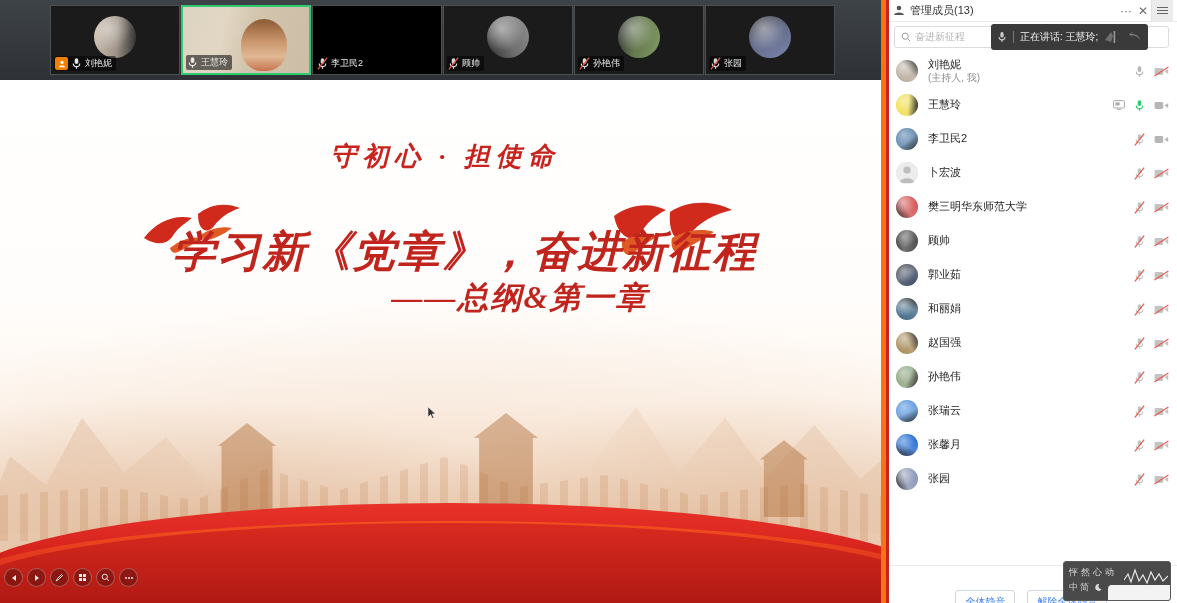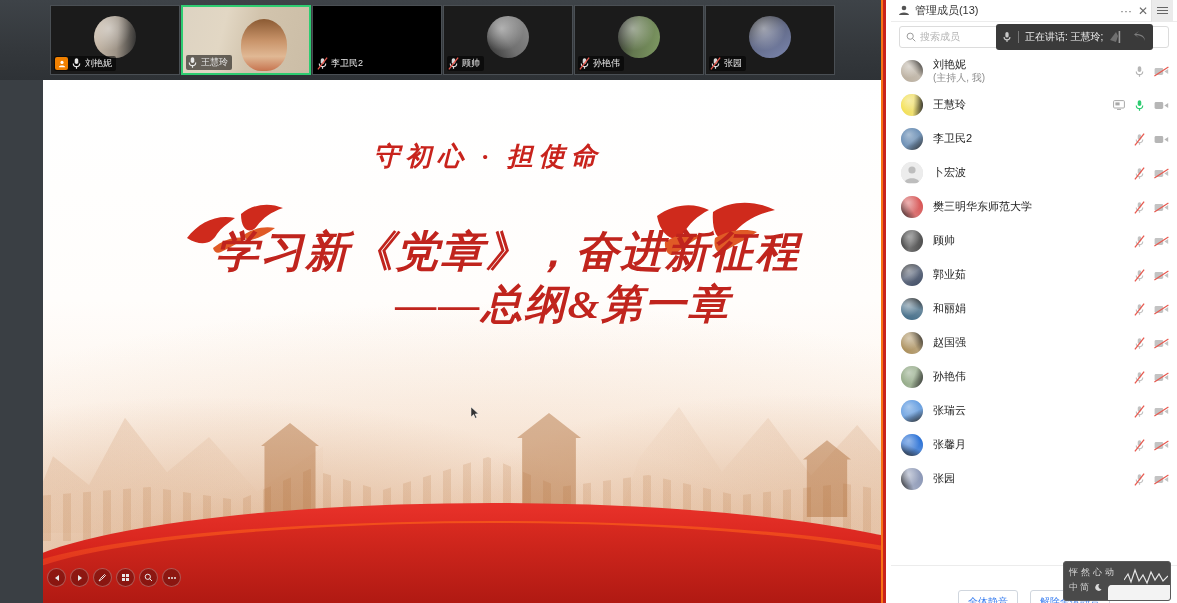--- a/index.html
+++ b/index.html
@@ -20,21 +20,21 @@
   .tile-bg { position:absolute; inset:0; }
   .avatar-round { position:absolute; left:50%; top:46%; transform:translate(-50%,-50%);
      width:42px; height:42px; border-radius:50%; overflow:hidden; }
   .namebar { position:absolute; left:3px; bottom:3px; display:flex; align-items:center;
      gap:3px; background:rgba(0,0,0,.55); padding:1px 4px 1px 1px; border-radius:2px; }
   .namebar .nm { color:#e8e8e8; font-size:9px; white-space:nowrap; }
   .host-badge { width:13px; height:13px; background:#f08000; border-radius:2px;
      display:flex; align-items:center; justify-content:center; }
 
   
-  #slide-wrap { position:absolute; left:0; top:80px; width:890px; height:523px; background:#ec4899;margin-left:43px; }
+  #slide-wrap { position:absolute; left:0; top:80px; width:890px; height:523px; background:#ec4899; }
   #slide { position:absolute; inset:0; overflow:hidden;
      background:
        radial-gradient(ellipse 120% 80% at 50% 100%, rgba(196,118,58,.30) 0%, rgba(214,150,95,.12) 45%, rgba(255,255,255,0) 72%),
        radial-gradient(ellipse 70% 45% at 18% 92%, rgba(176,104,48,.33) 0%, rgba(255,255,255,0) 70%),
        radial-gradient(ellipse 60% 40% at 85% 88%, rgba(176,104,48,.28) 0%, rgba(255,255,255,0) 70%),
        linear-gradient(180deg,#ffffff 0%,#fffdfb 42%,#fdf3ea 70%,#f8e6d6 100%); }
 
   
   .mtn { position:absolute; bottom:70px; opacity:.5; }
   .mtn.m1 { left:-20px; width:300px; height:160px;
@@ -71,21 +71,21 @@
      display:flex; align-items:center; justify-content:center; }
   .motto { font-family:"Liberation Serif","DejaVu Serif",serif; font-size:26px; font-weight:bold;
      color:#c8231c; letter-spacing:6px; font-style:italic; }
   .doves { position:absolute; top:118px; }
   .doves.left { left:140px; }
   .doves.right { left:608px; }
 
   .title-block { position:absolute; left:0; top:145px; width:890px; text-align:center; }
   .t-line1 { font-family:"Liberation Serif","DejaVu Serif",serif; font-size:43px; font-weight:bold;
      font-style:italic; color:#c0241d; letter-spacing:2px; line-height:1.25;padding-left:40px; }
-  .t-line2 { font-family:"Liberation Serif","DejaVu Serif",serif; font-size:41px; font-weight:bold;
+  .t-line2 { font-family:"Liberation Serif","DejaVu Serif",serif; font-size:31px; font-weight:bold;
      font-style:italic; color:#c0241d; letter-spacing:2px; padding-left:150px; line-height:1.25; }
 
   .meta-block { position:absolute; left:0; top:298px; width:890px; text-align:center; color:#2b2b2b; }
   .m-line { font-family:"Liberation Serif","DejaVu Serif",serif; font-size:20px; font-weight:bold;
      margin-bottom:12px; letter-spacing:2px; }
   .m-line.ul { text-decoration:underline; text-underline-offset:4px; }
   .m-date { font-family:"Liberation Serif","DejaVu Serif",serif; font-size:19px; letter-spacing:1px; }
 
   .cursor { position:absolute; left:428px; top:327px; width:8px; height:12px; }
 
@@ -94,22 +94,22 @@
   .ppt-btn { width:19px; height:19px; border-radius:50%; background:rgba(0,0,0,.26);
      border:1px solid rgba(255,255,255,.28); display:flex; align-items:center; justify-content:center; }
 
   
   #taskbar { position:absolute; left:0; bottom:0; width:890px; height:16px; background:#2f3337;
      display:flex; align-items:center; gap:4px; padding-left:3px; }
   #taskbar .tb-label { color:#dcdcdc; font-size:10px; white-space:nowrap; }
   .green-mic { width:9px; height:11px; }
 
   
-  #panel { width:299px; height:603px; background:#fff; border-left:2px solid #f97316;
-     display:flex; flex-direction:column; position:relative;padding-left:8px; }
+  #panel { width:299px; height:603px; background:#fff; border-left:5px solid #f97316;
+     display:flex; flex-direction:column; position:relative; }
   #panel-head { height:22px; display:flex; align-items:center; padding:0 4px 0 7px;
      background:#fff; border-bottom:1px solid #ececec; }
   #panel-head .ptitle { font-size:11px; color:#333; margin-left:5px; flex:1; }
   .head-btn { font-size:12px; color:#6b6b6b; padding:0 3px; cursor:default; }
   .hamburger { width:22px; height:22px; background:#ebebeb; display:flex;
      align-items:center; justify-content:center; border-left:1px solid #e2e2e2; }
 
   #search-row { height:30px; display:flex; align-items:center; padding:3px 8px; position:relative; }
   #search-box { flex:1; height:22px; border:1px solid #dcdcdc; border-radius:3px;
      display:flex; align-items:center; gap:4px; padding:0 6px; background:#fff; }
@@ -363,21 +363,21 @@
         </svg>
       </span>
     </div>
 
     <div id="search-row">
       <div id="search-box">
         <svg width="10" height="10" viewBox="0 0 10 10">
           <circle cx="4.2" cy="4.2" r="3.1" fill="none" stroke="#9a9a9a" stroke-width="1"></circle>
           <path d="M6.5 6.5 L9.3 9.3" stroke="#9a9a9a" stroke-width="1"></path>
         </svg>
-        <span class="ph">搜索成员</span>
+        <span class="ph">奋进新征程</span>
       </div>
 
       <div id="speak-tip">
         <svg width="10" height="12" viewBox="0 0 9 11">
           <rect x="3" y="1" width="3" height="5" rx="1.5" fill="#c9c9c9"></rect>
           <path d="M1.8 5.4 a2.7 2.7 0 0 0 5.4 0" fill="none" stroke="#c9c9c9" stroke-width="1"></path>
           <path d="M4.5 8.2 V10" stroke="#c9c9c9" stroke-width="1"></path>
         </svg>
         <span class="divider"></span>
         <span class="stxt">正在讲话: 王慧玲;</span>

